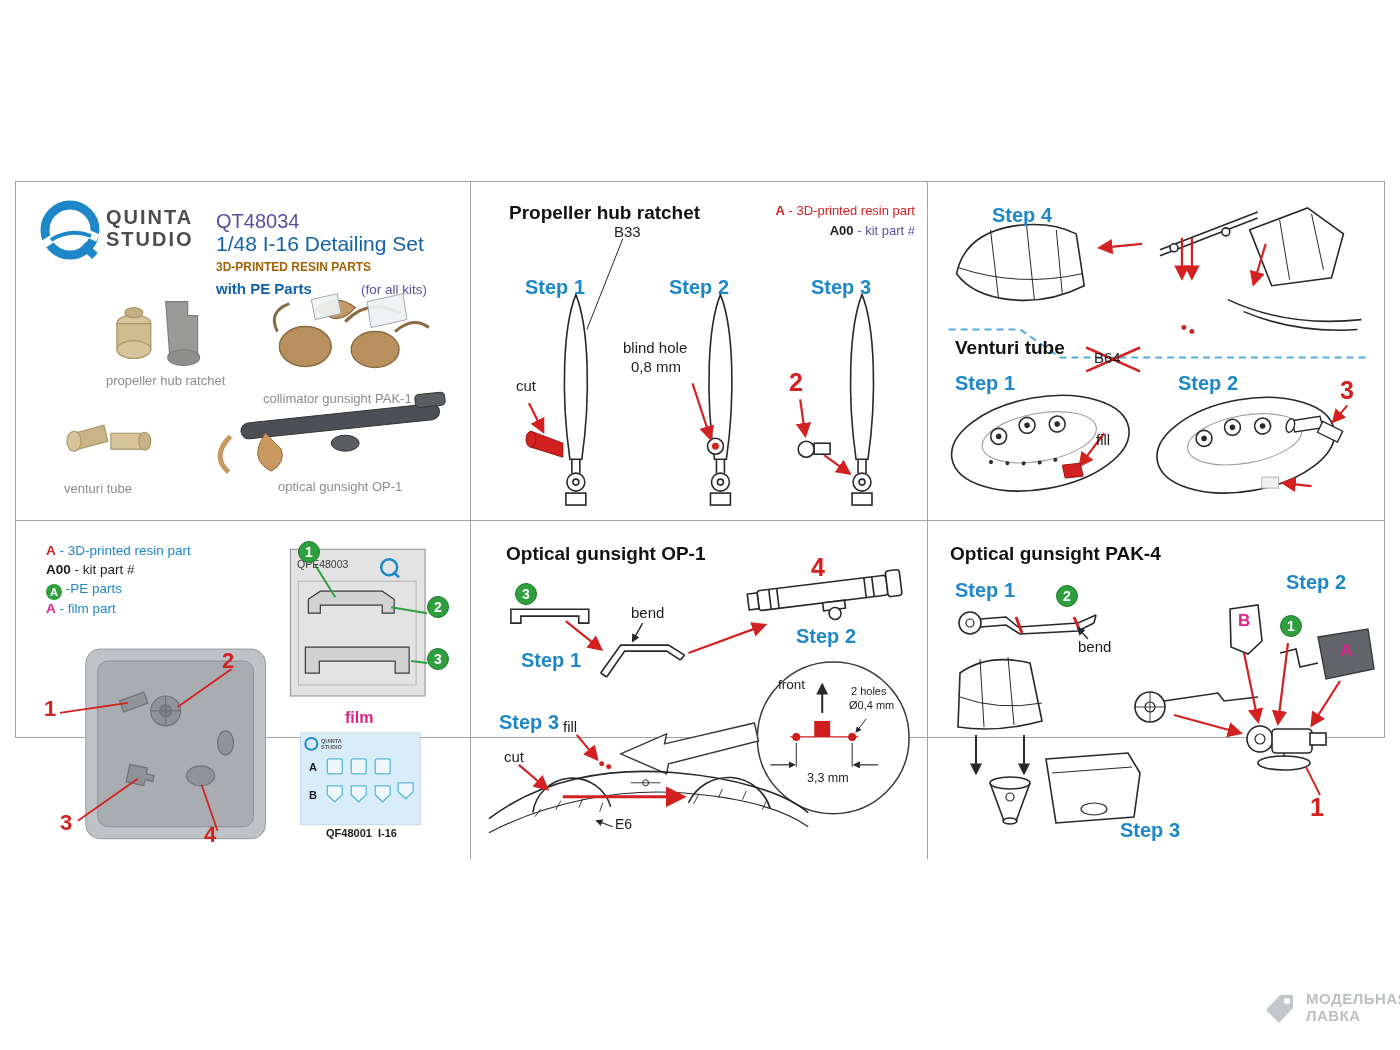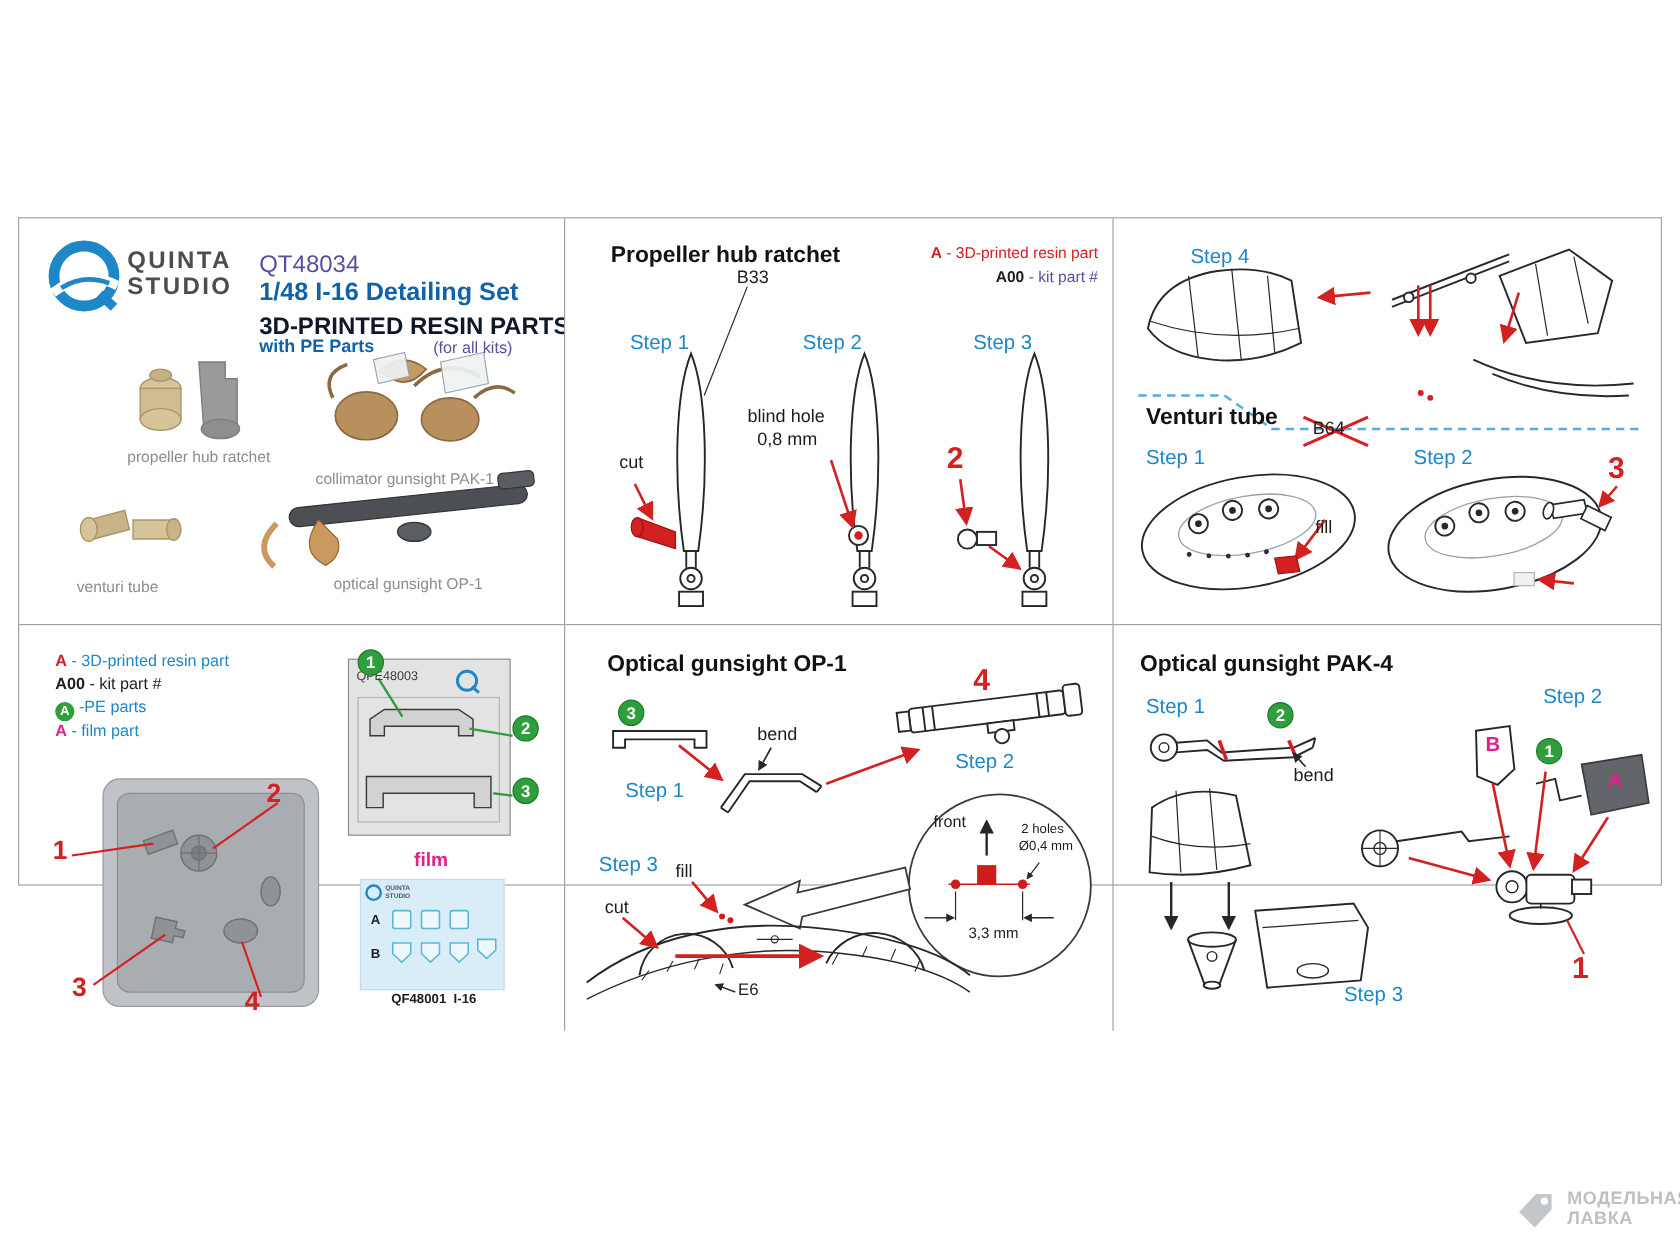--- a/index.html
+++ b/index.html
@@ -10,21 +10,21 @@
   .grid{position:absolute;left:15px;top:181px;width:1370px;height:557px;border:1px solid #a3a3a3}
   .panel{position:absolute;overflow:hidden}
   #p1{left:0;top:0;width:455px;height:339px;border-right:1px solid #a3a3a3;border-bottom:1px solid #a3a3a3}
   #p2{left:455px;top:0;width:457px;height:339px;border-right:1px solid #a3a3a3;border-bottom:1px solid #a3a3a3}
   #p3{left:912px;top:0;width:456px;height:339px;border-bottom:1px solid #a3a3a3}
   #p4{left:0;top:339px;width:455px;height:338px;border-right:1px solid #a3a3a3}
   #p5{left:455px;top:339px;width:457px;height:338px;border-right:1px solid #a3a3a3}
   #p6{left:912px;top:339px;width:456px;height:338px}
   svg.layer{position:absolute;left:0;top:0;width:100%;height:100%}
   .lbl{position:absolute;white-space:nowrap;line-height:1.12;font-size:14px;color:#1d1d1f}
-  .step{color:#1e87c8;font-weight:normal;font-size:17px}
+  .step{color:#1e87c8;font-weight:bold;font-size:20px}
   .head{font-weight:bold;font-size:19px;color:#121214}
   .gray{color:#8d8d8d;font-size:13px}
   .rednum{color:#d32020;font-weight:bold;font-size:25px}
   .mag{color:#e0218a;font-weight:bold}
   .blue{color:#1e87c8}
   .purple{color:#5c4e9e}
   .circ{position:absolute;width:22px;height:22px;border-radius:50%;background:#2f9e3d;
         border:1px solid #1e7a2b;color:#fff;font-weight:bold;font-size:14px;
         display:flex;align-items:center;justify-content:center}
   .circ-inline{display:inline-flex;width:16px;height:16px;border-radius:50%;background:#2f9e3d;
@@ -85,22 +85,22 @@
         <circle cx="32" cy="32" r="25" fill="none" stroke="#1e87c8" stroke-width="9"></circle>
         <path d="M6,46 Q32,26 60,40" stroke="#ffffff" stroke-width="8" fill="none"></path>
         <path d="M13,42 Q32,30 53,38" stroke="#1e87c8" stroke-width="4" fill="none"></path>
         <path d="M45,47 l12,11" stroke="#1e87c8" stroke-width="8"></path>
       </svg>
 
       <div class="lbl" style="left:90px;top:24px;font-size:20px;font-weight:bold;color:#4d4d50;letter-spacing:2px">QUINTA</div>
       <div class="lbl" style="left:90px;top:46px;font-size:20px;font-weight:bold;color:#4d4d50;letter-spacing:2px">STUDIO</div>
 
       <div class="lbl purple" style="left:200px;top:28px;font-size:20px">QT48034</div>
-      <div class="lbl" style="left:200px;top:50px;font-size:21px;font-weight:bold;color:#1162a8">1/48 I-16 Detailing Set</div>
-      <div class="lbl" style="left:200px;top:79px;font-size:20px;font-weight:bold;color:#0f172a">3D-PRINTED RESIN PARTS</div>
+      <div class="lbl" style="left:200px;top:50px;font-size:21px;font-weight:normal;color:#1162a8">1/48 I-16 Detailing Set</div>
+      <div class="lbl" style="left:200px;top:79px;font-size:12px;font-weight:bold;color:#a16207">3D-PRINTED RESIN PARTS</div>
       <div class="lbl" style="left:200px;top:99px;font-size:15px;font-weight:bold;color:#1162a8">with PE Parts</div>
       <div class="lbl purple" style="left:345px;top:100px;font-size:13.5px">(for all kits)</div>
 
       <div class="lbl gray" style="left:90px;top:192px">propeller hub ratchet</div>
       <div class="lbl gray" style="left:247px;top:210px">collimator gunsight PAK-1</div>
       <div class="lbl gray" style="left:48px;top:300px">venturi tube</div>
       <div class="lbl gray" style="left:262px;top:298px">optical gunsight OP-1</div>
     </div>
 
     <div class="panel" id="p2">

